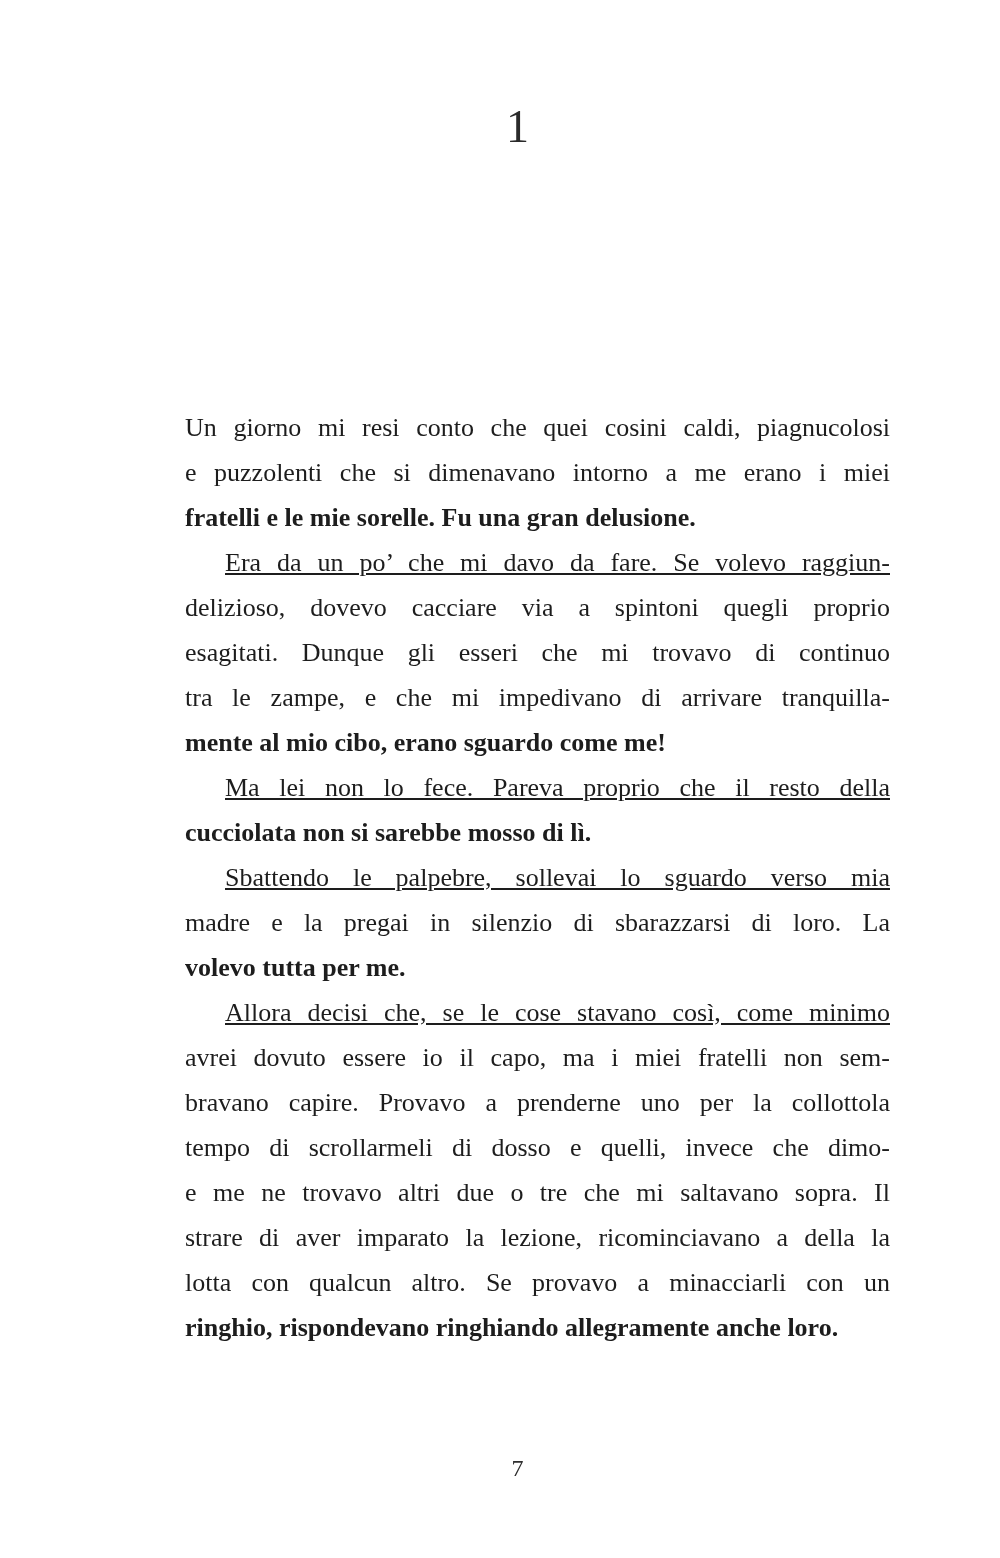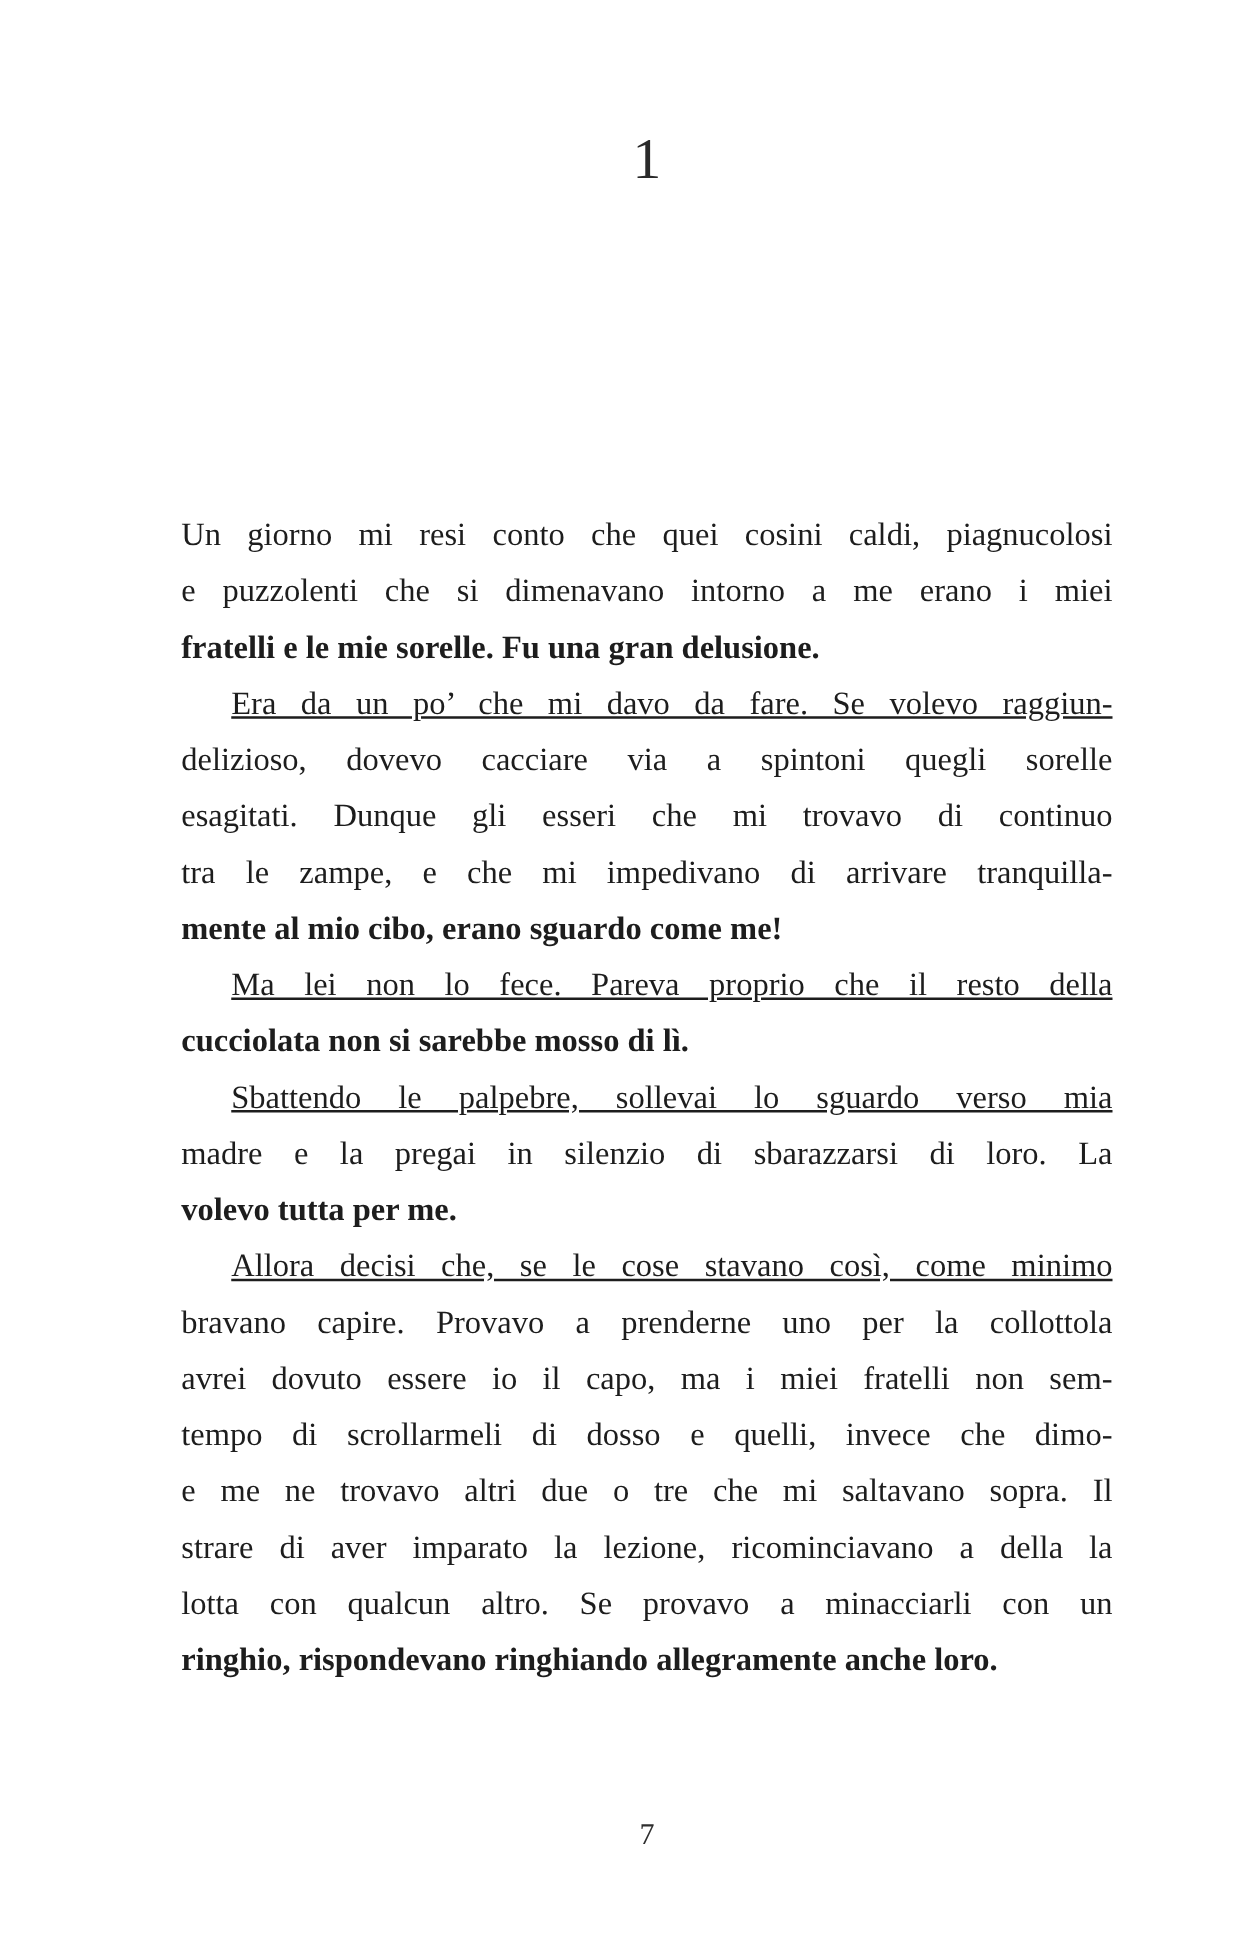--- a/index.html
+++ b/index.html
@@ -40,20 +40,21 @@
   }
   .paragraph {
     margin: 0;
     padding: 0;
   }
   .line {
     text-align: justify;
     text-align-last: justify;
     -moz-text-align-last: justify;
     white-space: normal;
+    margin-left: 40px;
   }
   .line.last {
     text-align-last: left;
     font-weight: bold;
     -moz-text-align-last: left;
   }
   .line.indent {
     text-indent: 40px;
     text-decoration: underline;
   }
@@ -74,38 +75,38 @@
   <div class="chapter-number">1</div>
 
   <div class="body-text">
       <div class="paragraph">
         <div class="line">Un giorno mi resi conto che quei cosini caldi, piagnucolosi</div>
         <div class="line">e puzzolenti che si dimenavano intorno a me erano i miei</div>
         <div class="line last">fratelli e le mie sorelle. Fu una gran delusione.</div>
       </div>
       <div class="paragraph">
         <div class="line indent">Era da un po’ che mi davo da fare. Se volevo raggiun-</div>
-        <div class="line">delizioso, dovevo cacciare via a spintoni quegli sorelle</div>
+        <div class="line">delizioso, dovevo cacciare via a spintoni quegli proprio</div>
         <div class="line">esagitati. Dunque gli esseri che mi trovavo di continuo</div>
         <div class="line">tra le zampe, e che mi impedivano di arrivare tranquilla-</div>
         <div class="line last">mente al mio cibo, erano sguardo come me!</div>
       </div>
       <div class="paragraph">
         <div class="line indent">Ma lei non lo fece. Pareva proprio che il resto della</div>
         <div class="line last">cucciolata non si sarebbe mosso di lì.</div>
       </div>
       <div class="paragraph">
         <div class="line indent">Sbattendo le palpebre, sollevai lo sguardo verso mia</div>
         <div class="line">madre e la pregai in silenzio di sbarazzarsi di loro. La</div>
         <div class="line last">volevo tutta per me.</div>
       </div>
       <div class="paragraph">
         <div class="line indent">Allora decisi che, se le cose stavano così, come minimo</div>
+        <div class="line">avrei dovuto essere io il capo, ma i miei fratelli non sem-</div>
         <div class="line">bravano capire. Provavo a prenderne uno per la collottola</div>
-        <div class="line">avrei dovuto essere io il capo, ma i miei fratelli non sem-</div>
         <div class="line">tempo di scrollarmeli di dosso e quelli, invece che dimo-</div>
         <div class="line">e me ne trovavo altri due o tre che mi saltavano sopra. Il</div>
         <div class="line">strare di aver imparato la lezione, ricominciavano a della la</div>
         <div class="line">lotta con qualcun altro. Se provavo a minacciarli con un</div>
         <div class="line last">ringhio, rispondevano ringhiando allegramente anche loro.</div>
       </div>
     </div>
 
   <div class="page-number">7</div>
 </div>

